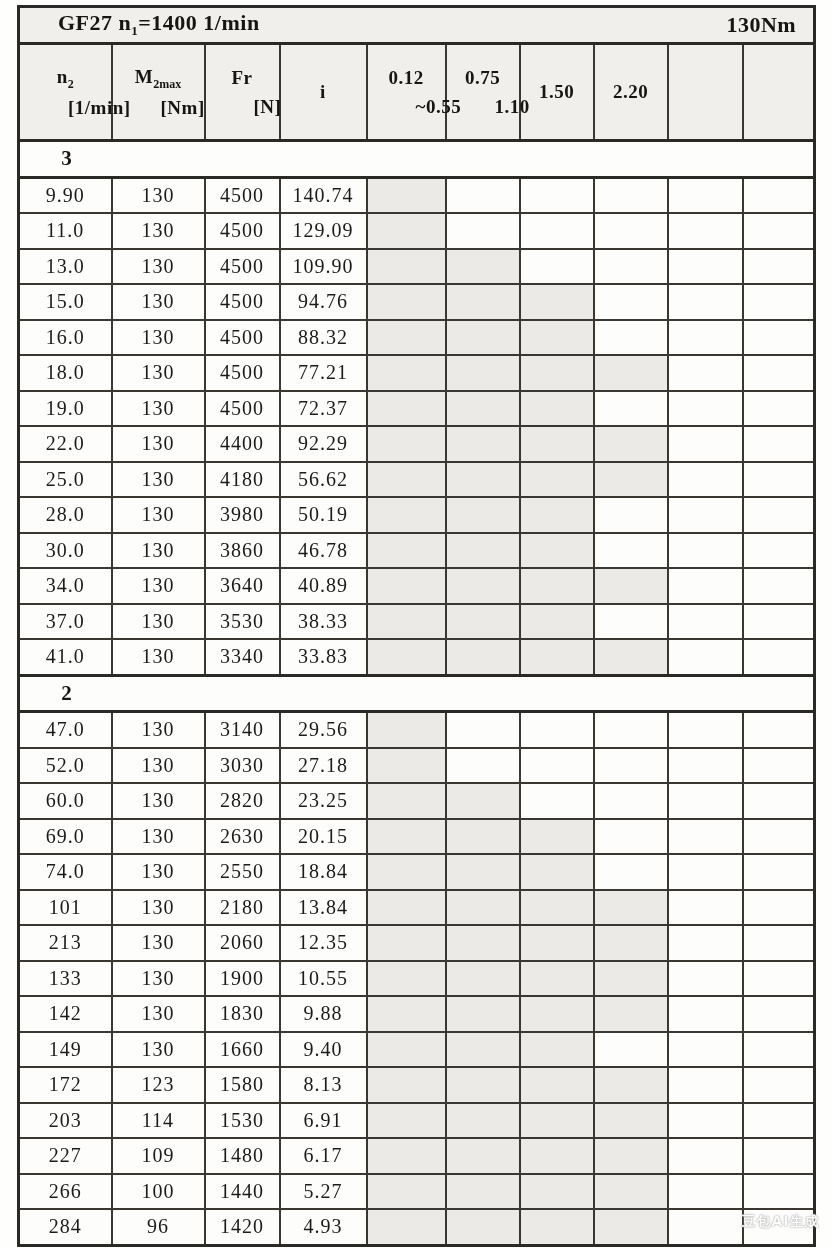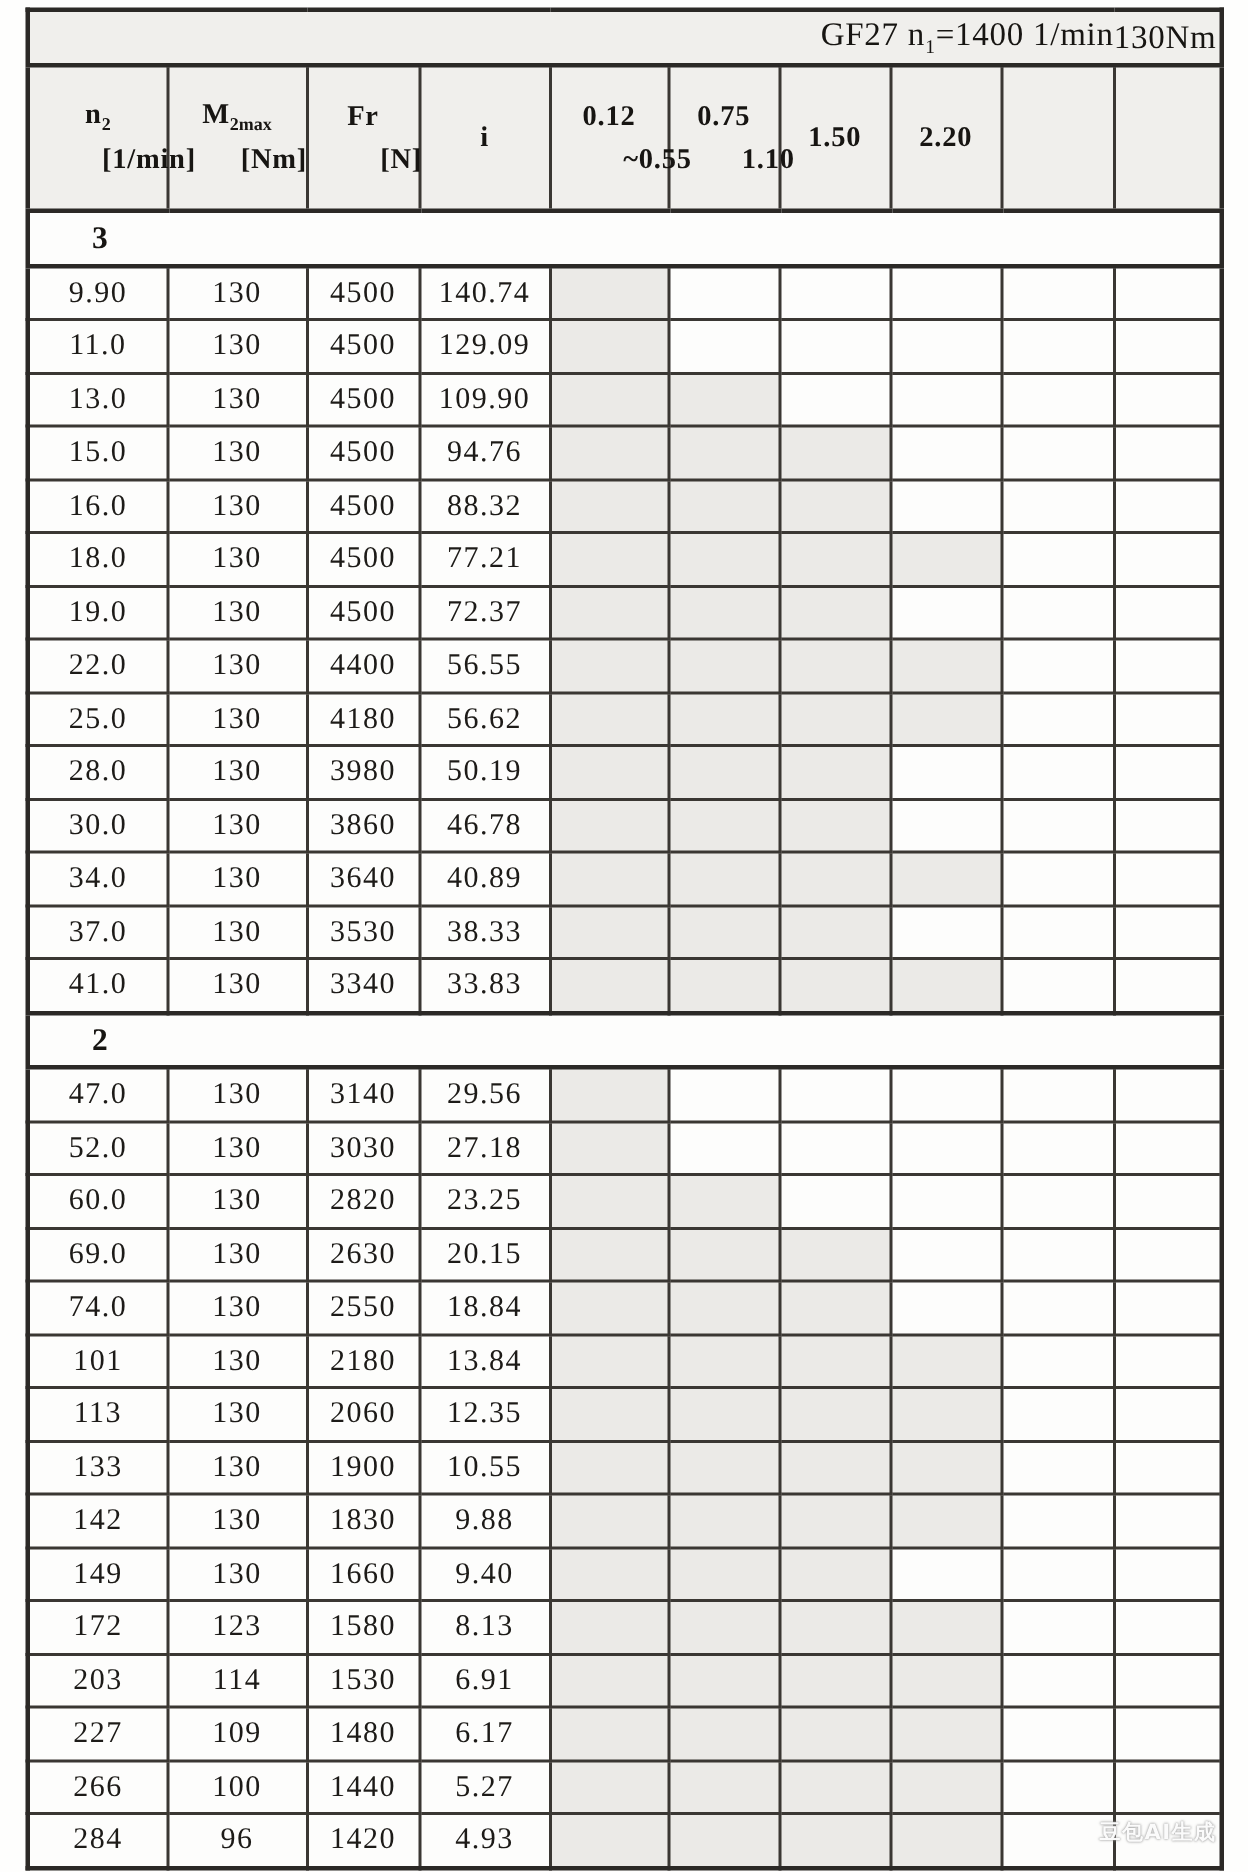--- a/index.html
+++ b/index.html
@@ -21,23 +21,23 @@
   }
   td, th { border: 2px solid var(--border); padding: 0; }
 
   
   td.title-cell {
     height: 34px;
     background: var(--header-bg);
     border-bottom: 3px solid var(--border-dark);
   }
   .title-wrap {
-    display: flex; justify-content: flex-end; align-items: center;
-    padding: 0 2px 0 38px;
-    font-weight: normal; font-size: 22px; color: #171512;
+    display: flex; justify-content: space-between; align-items: center;
+    padding: 0 17px 0 38px;
+    font-weight: bold; font-size: 22px; color: #171512;
     letter-spacing: 0.5px;
   }
   .title-left sub { font-size: 13px; }
 
   
   th.hcell {
     height: 94px;
     background: var(--header-bg);
     font-weight: bold; font-size: 19px; color: #171512;
     text-align: center; vertical-align: middle;
@@ -69,21 +69,21 @@
     text-align: center;
     font-weight: bold; font-size: 21px; color: #171512;
   }
 
   
   .watermark {
     position: absolute;
     left: 733px; top: 1213px;
     width: 95px;
     font-size: 14px; font-weight: bold;
-    text-align: left;
+    text-align: center;
     letter-spacing: 1px;
     color: rgba(255,255,255,0.95);
     text-shadow: 0 0 2px rgba(165,165,165,0.95), 0 0 1px rgba(150,150,150,0.9);
     font-family: "DejaVu Sans", sans-serif;
     pointer-events: none;
   }
 </style>
 </head>
 <body>
 
@@ -229,21 +229,21 @@
           <td class="rcell shaded"></td>
           <td class="rcell shaded"></td>
           <td class="rcell"></td>
           <td class="rcell"></td>
           <td class="rcell"></td>
         </tr>
         <tr>
           <td class="vcell">22.0</td>
           <td class="vcell">130</td>
           <td class="vcell">4400</td>
-          <td class="vcell">56.55</td>
+          <td class="vcell">92.29</td>
           <td class="rcell shaded"></td>
           <td class="rcell shaded"></td>
           <td class="rcell shaded"></td>
           <td class="rcell shaded"></td>
           <td class="rcell"></td>
           <td class="rcell"></td>
         </tr>
         <tr>
           <td class="vcell">25.0</td>
           <td class="vcell">130</td>
@@ -385,21 +385,21 @@
           <td class="vcell">2180</td>
           <td class="vcell">13.84</td>
           <td class="rcell shaded"></td>
           <td class="rcell shaded"></td>
           <td class="rcell shaded"></td>
           <td class="rcell shaded"></td>
           <td class="rcell"></td>
           <td class="rcell"></td>
         </tr>
         <tr>
-          <td class="vcell">113</td>
+          <td class="vcell">213</td>
           <td class="vcell">130</td>
           <td class="vcell">2060</td>
           <td class="vcell">12.35</td>
           <td class="rcell shaded"></td>
           <td class="rcell shaded"></td>
           <td class="rcell shaded"></td>
           <td class="rcell shaded"></td>
           <td class="rcell"></td>
           <td class="rcell"></td>
         </tr>

